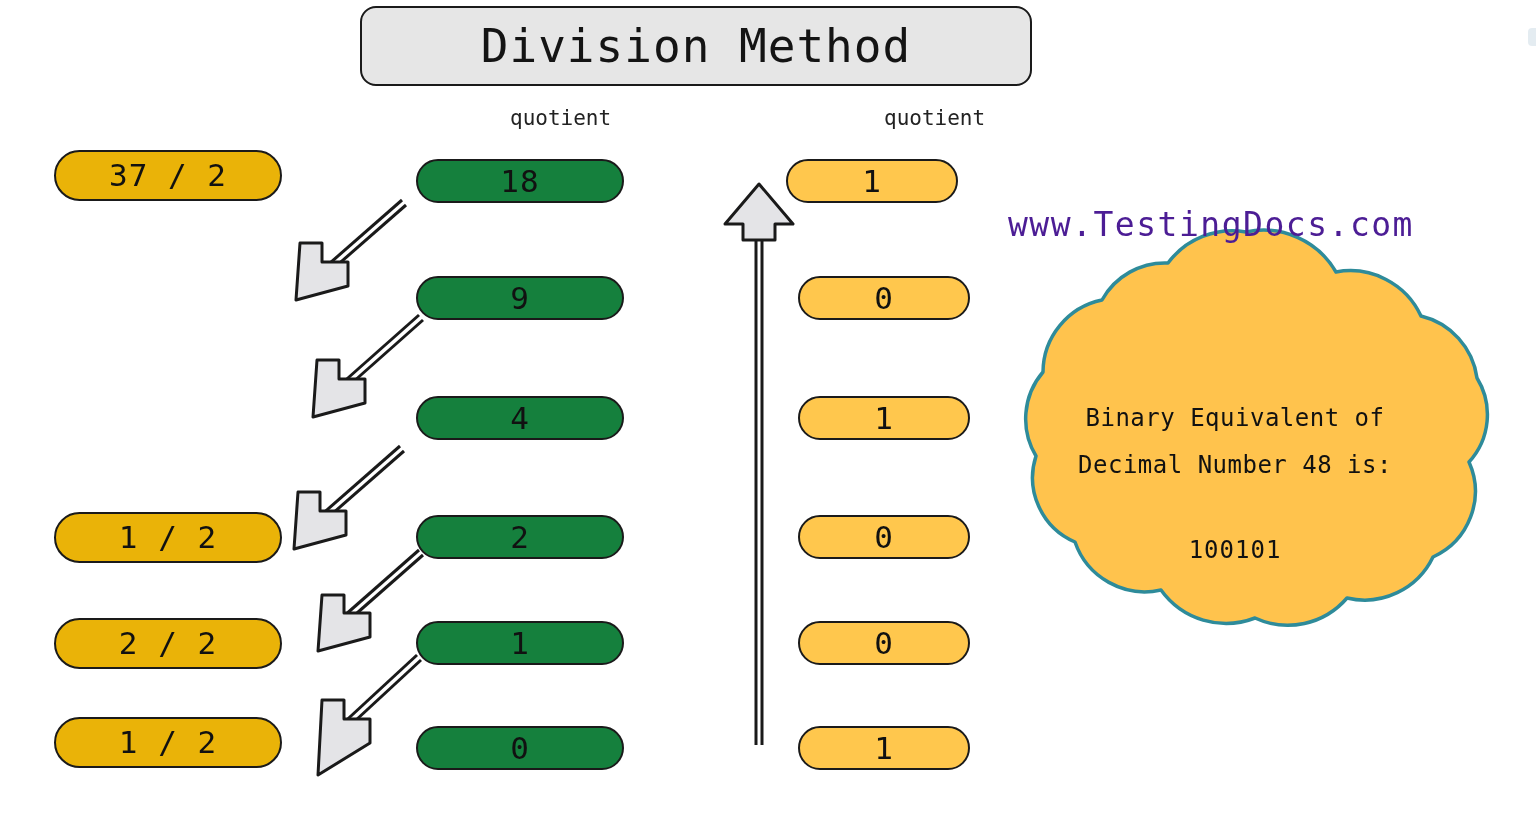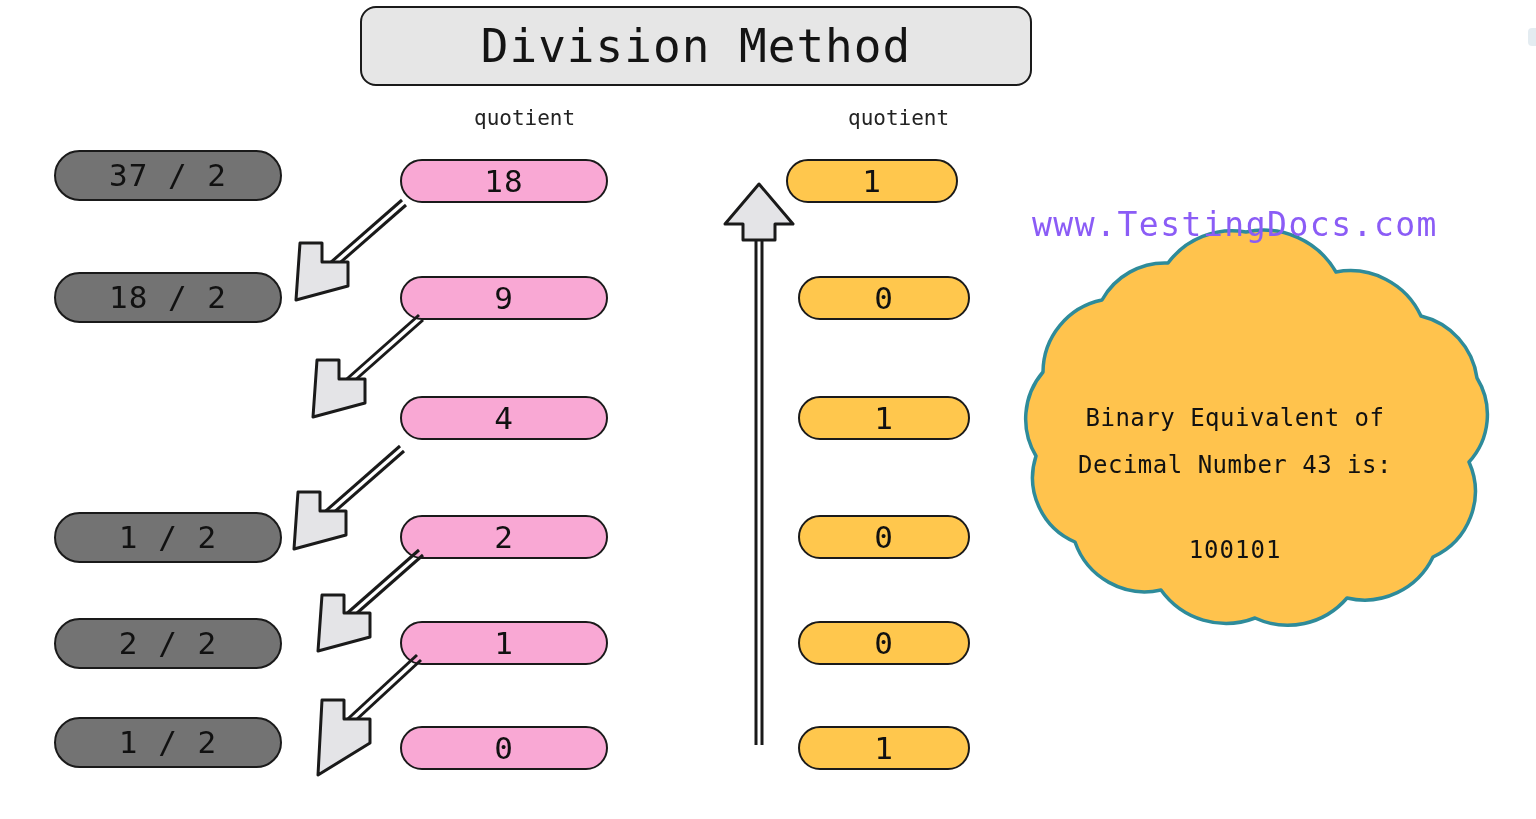--- a/index.html
+++ b/index.html
@@ -38,59 +38,60 @@
     line-height: 1;
   }
 
   
   .col-caption {
     position: absolute;
     font-size: 21px;
     color: #222222;
     white-space: nowrap;
     line-height: 1;
+    margin-left: 36px;
   }
   .cap-quotient  { left: 474px; top: 108px; }
   .cap-remainder { left: 848px; top: 108px; }
 
   
   .pill {
     position: absolute;
     box-sizing: border-box;
     border: 2.5px solid #1a1a1a;
     border-radius: 999px;
     display: flex;
     align-items: center;
     justify-content: center;
     font-size: 31px;
     color: #111111;
     line-height: 1;
     letter-spacing: 1px;
   }
-  .pill-divide    { background: #737373; width: 228px; height: 51px; left: 54px; }
-  .pill-quotient  { background: #f9a8d4; width: 208px; height: 44px; left: 400px; }
+  .pill-divide    { background: #eab308; width: 228px; height: 51px; left: 54px; }
+  .pill-quotient  { background: #15803d; width: 208px; height: 44px; left: 416px; }
   .pill-remainder { background: #FFC74D; width: 172px; height: 44px; left: 798px; }
 
   
   #vec {
     position: absolute;
     left: 0;
     top: 0;
     width: 1536px;
     height: 819px;
     pointer-events: none;
   }
 
   
   .watermark {
     position: absolute;
-    left: 1032px;
+    left: 1008px;
     top: 208px;
     font-size: 33px;
-    color: #8b5cf6;
+    color: #4c1d95;
     letter-spacing: 1.5px;
     white-space: nowrap;
     line-height: 1;
   }
 
   
   .cloud-text {
     position: absolute;
     left: 1000px;
     top: 395px;
@@ -131,21 +132,20 @@
 <div id="stage">
 
   <div class="title-bar">
     <span class="title-text">Division Method</span>
   </div>
 
   <div class="col-caption cap-quotient">quotient</div>
   <div class="col-caption cap-remainder">quotient</div>
 
   <div class="pill pill-divide" style="top:150px">37 / 2</div>
-  <div class="pill pill-divide" style="top:272px">18 / 2</div>
   <div class="pill pill-divide" style="top:512px">1 / 2</div>
   <div class="pill pill-divide" style="top:618px">2 / 2</div>
   <div class="pill pill-divide" style="top:717px">1 / 2</div>
 
   <div class="pill pill-quotient" style="top:159px">18</div>
   <div class="pill pill-quotient" style="top:276px">9</div>
   <div class="pill pill-quotient" style="top:396px">4</div>
   <div class="pill pill-quotient" style="top:515px">2</div>
   <div class="pill pill-quotient" style="top:621px">1</div>
   <div class="pill pill-quotient" style="top:726px">0</div>
@@ -208,19 +208,19 @@
       <line x1="756" y1="745" x2="756" y2="212" stroke="#1a1a1a" stroke-width="3"></line>
       <line x1="762" y1="745" x2="762" y2="212" stroke="#1a1a1a" stroke-width="3"></line>
       <path d="M759,184 L793,224 L775,224 L775,240 L743,240 L743,224 L725,224 Z" fill="#E4E4E7" stroke="#1a1a1a" stroke-width="3" stroke-linejoin="round"></path>
     </g>
   </svg>
 
   <div class="watermark">www.TestingDocs.com</div>
 
   <div class="cloud-text">
     <div>Binary Equivalent of</div>
-    <div>Decimal Number 43 is:</div>
+    <div>Decimal Number 48 is:</div>
   </div>
   <div class="cloud-result">100101</div>
 
   <div class="edge-sliver"></div>
 
 </div>
 
 </body></html>

